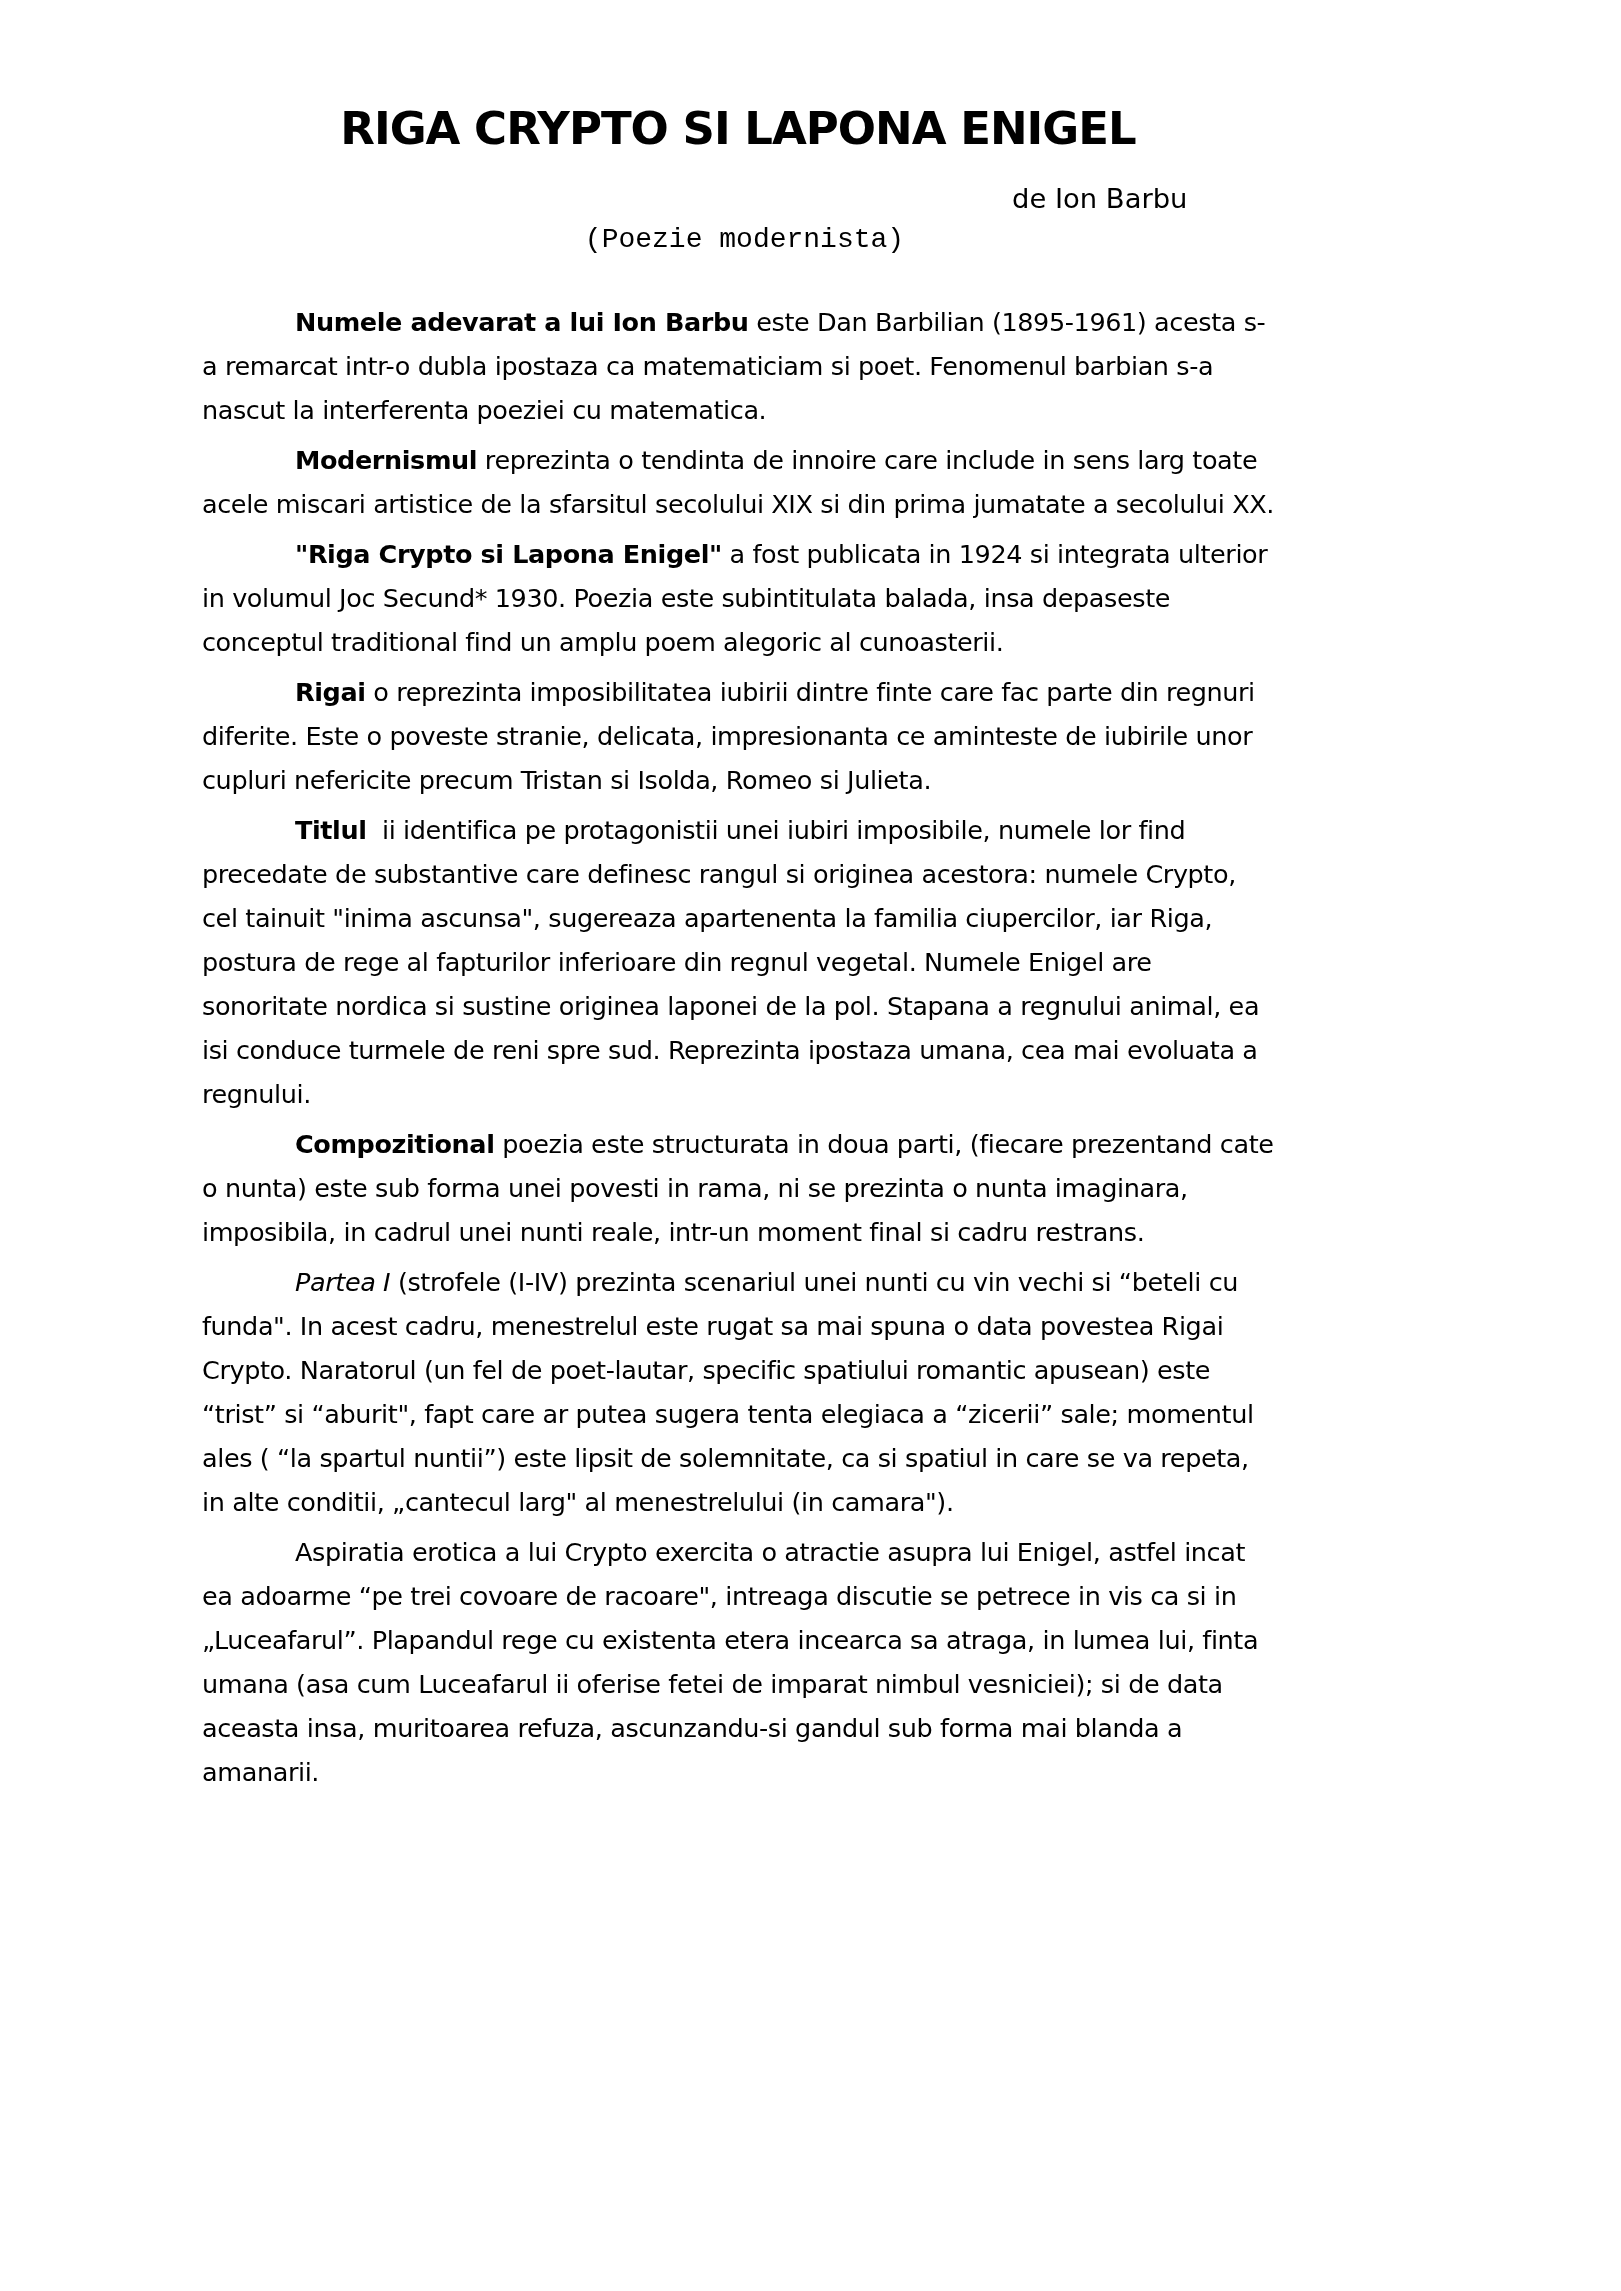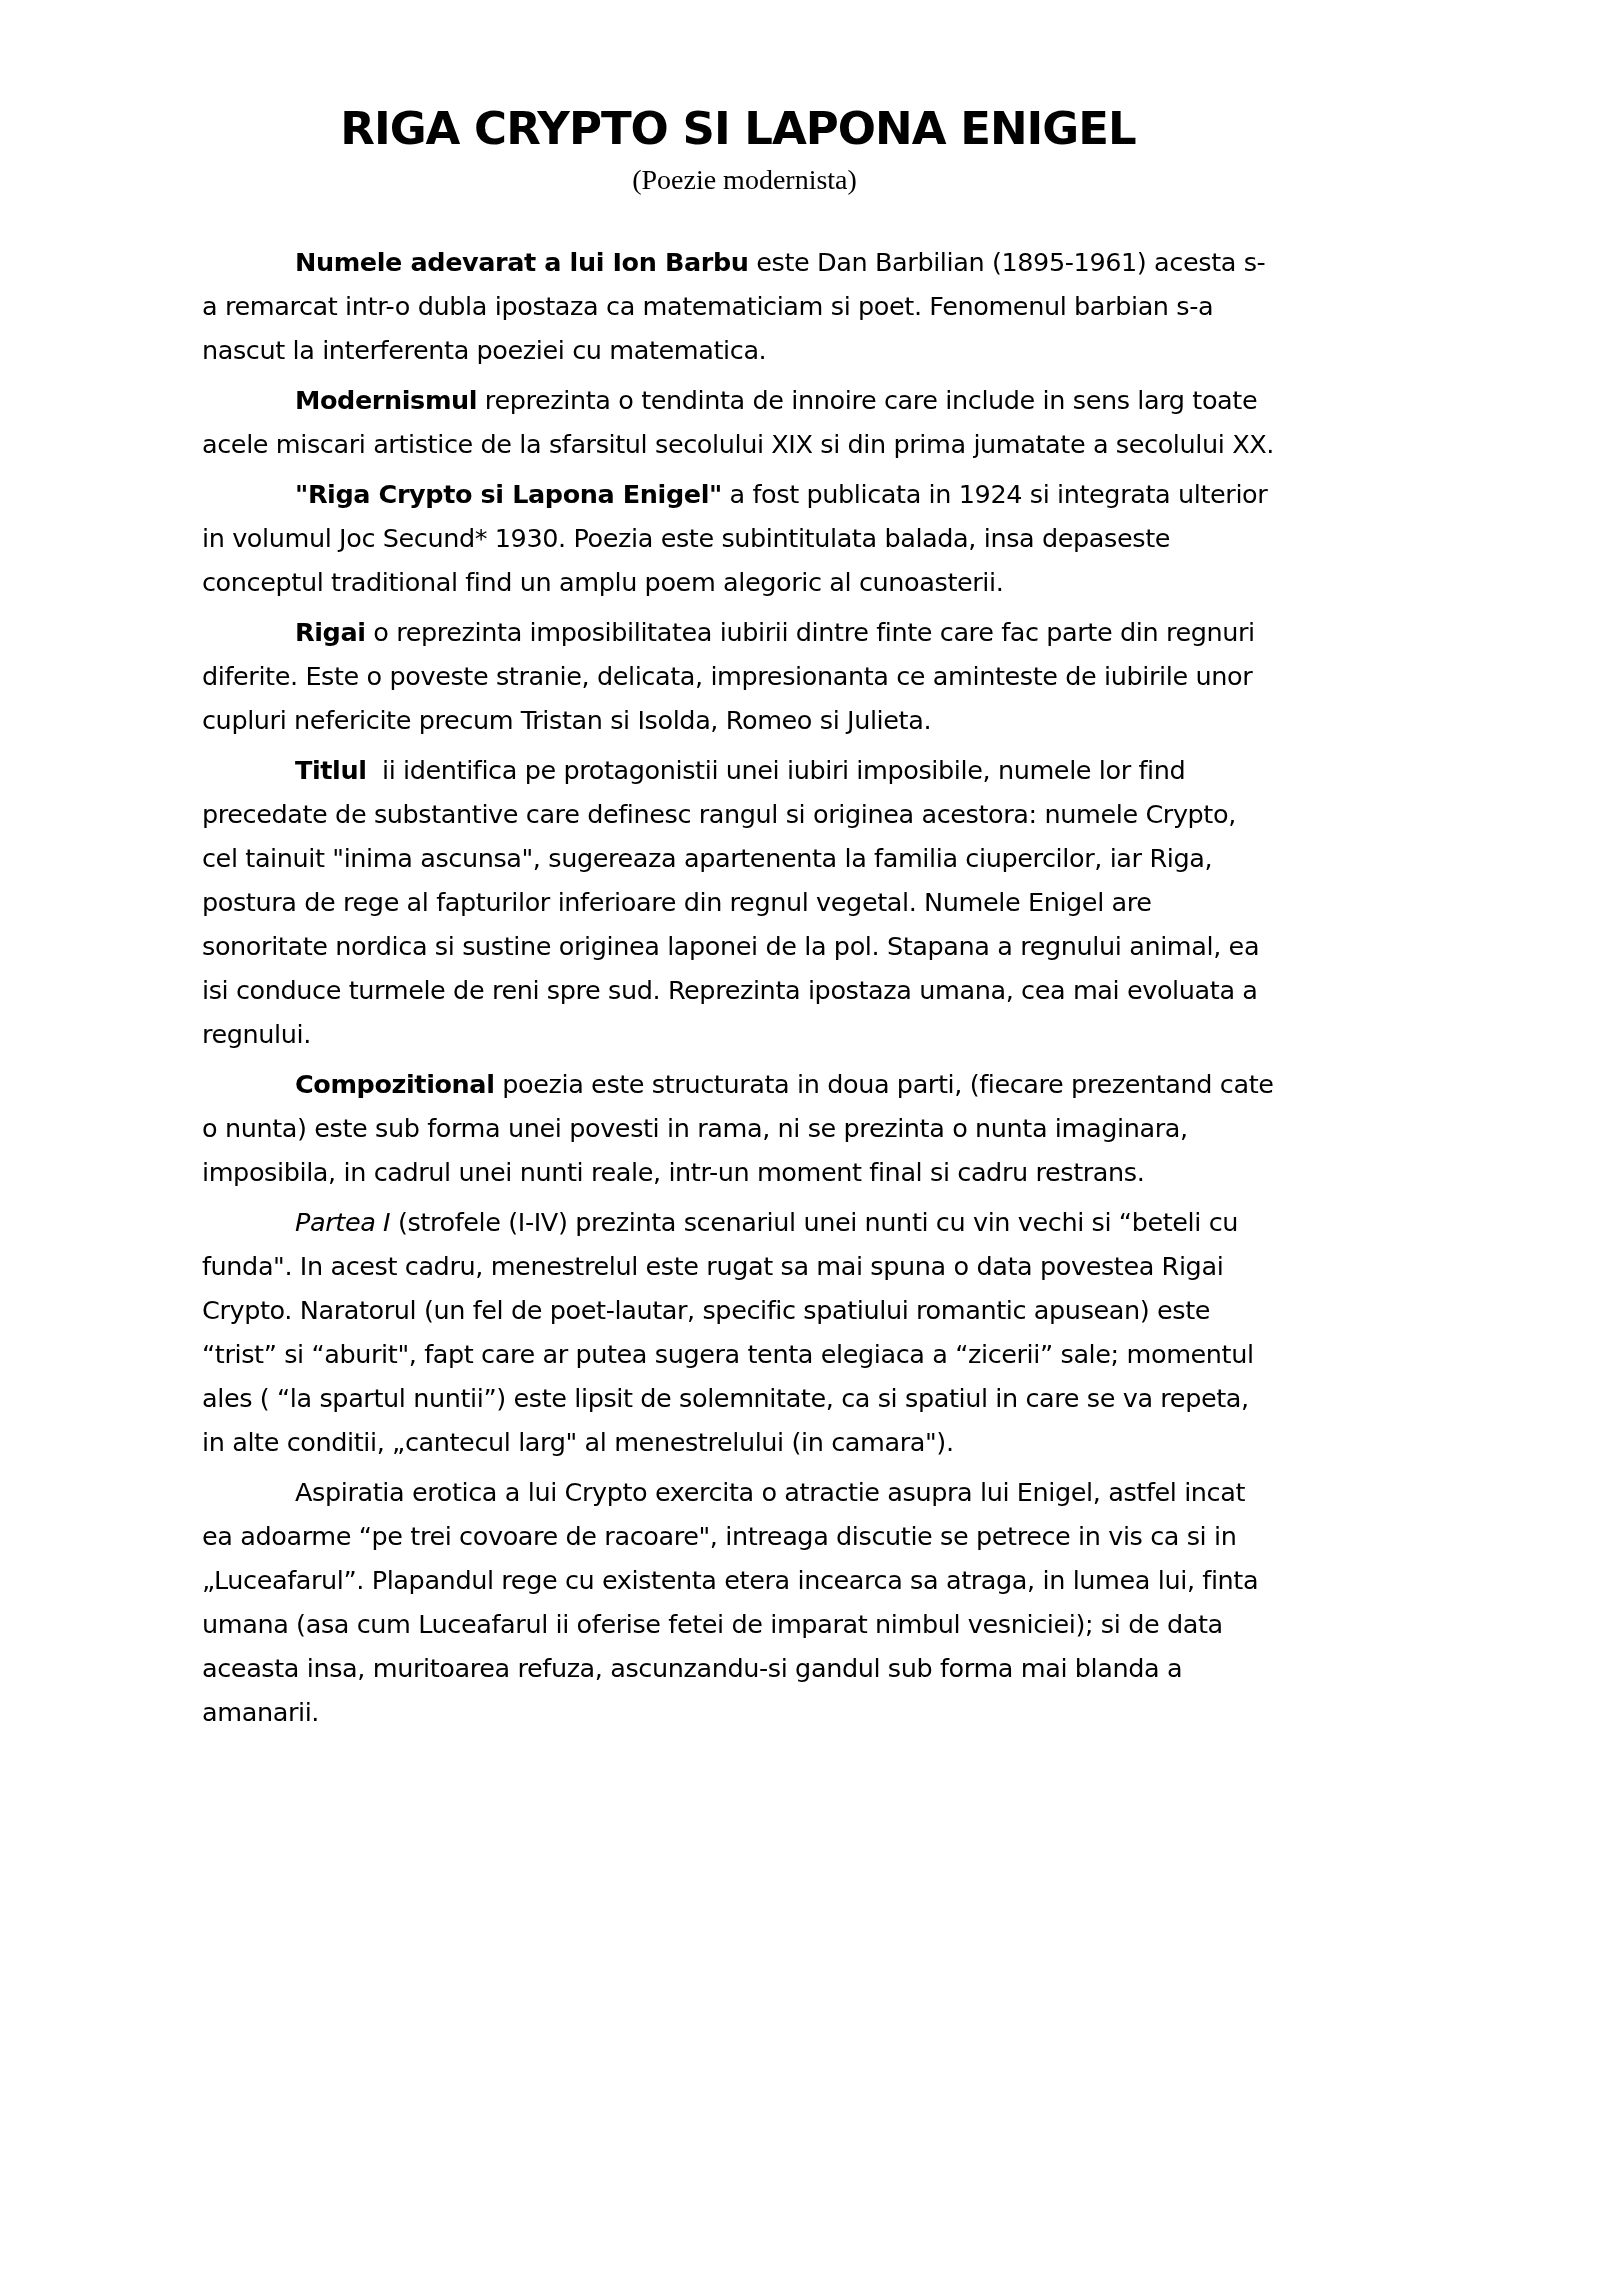--- a/index.html
+++ b/index.html
@@ -26,21 +26,21 @@
   }
   .byline {
     margin: 27.4px 0 0 1012px;
     font-size: 27.4px;
     line-height: 1.2;
   }
   .subtitle {
     margin: 7.8px 0 0 0;
     padding-left: 13px;
     text-align: center;
-    font-family: Liberation Serif, serif;
+    font-family: Liberation Mono, monospace;
     font-size: 28px;
     line-height: 1.15;
   }
   .body-text {
     margin: 44px 196px 0 196px;
     font-size: 25.5px;
     letter-spacing: -0.4px;
     line-height: 44px;
     text-align: left;
   }
@@ -58,20 +58,21 @@
     font-style: italic;
   }
 </style>
 </head>
 <body>
 
 <div class="page">
 
   <h1 class="doc-title">RIGA CRYPTO SI LAPONA ENIGEL</h1>
 
+  <div class="byline">de Ion Barbu</div>
 
   <div class="subtitle">(Poezie modernista)</div>
 
   <div class="body-text">
 
     <p class="para indent"><span class="lead-bold">Numele adevarat a lui Ion Barbu</span><span> este Dan Barbilian (1895-1961) acesta s-a remarcat intr-o dubla ipostaza ca matematiciam si poet. Fenomenul barbian s-a nascut la interferenta poeziei cu matematica.</span></p>
 
     <p class="para indent"><span class="lead-bold">Modernismul</span><span> reprezinta o tendinta de innoire care include in sens larg toate acele miscari artistice de la sfarsitul secolului XIX si din prima jumatate a secolului XX.</span></p>
 
     <p class="para indent"><span class="lead-bold">"Riga Crypto si Lapona Enigel"</span><span> a fost publicata in 1924 si integrata ulterior in volumul Joc Secund* 1930. Poezia este subintitulata balada, insa depaseste conceptul traditional find un amplu poem alegoric al cunoasterii.</span></p>

